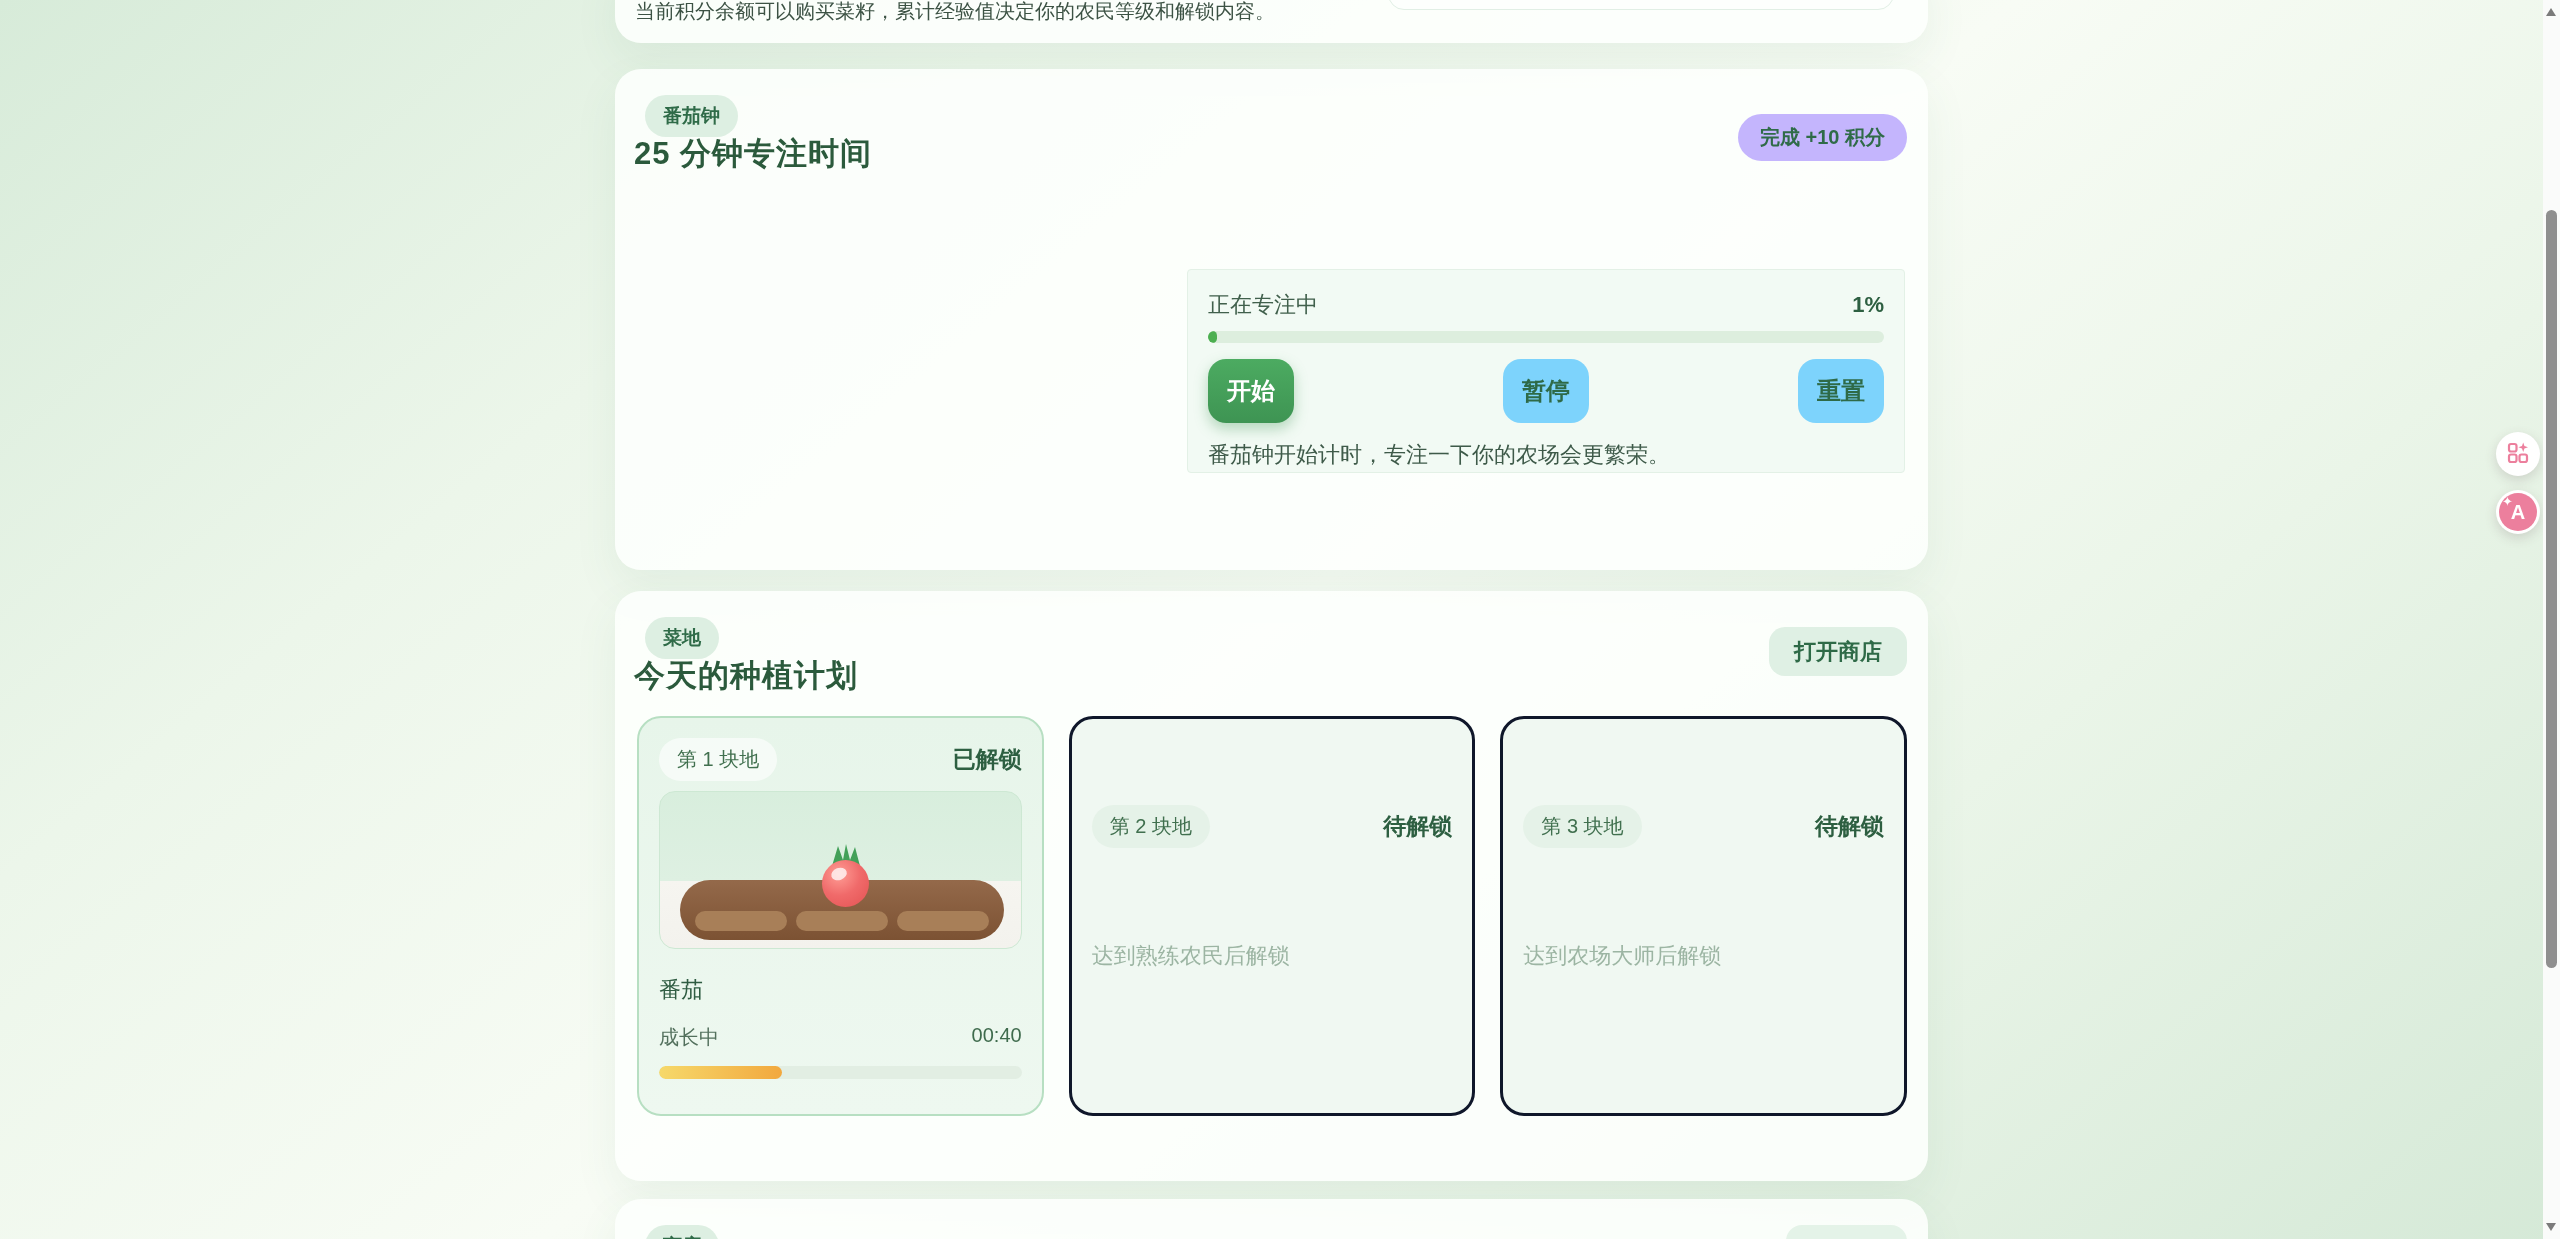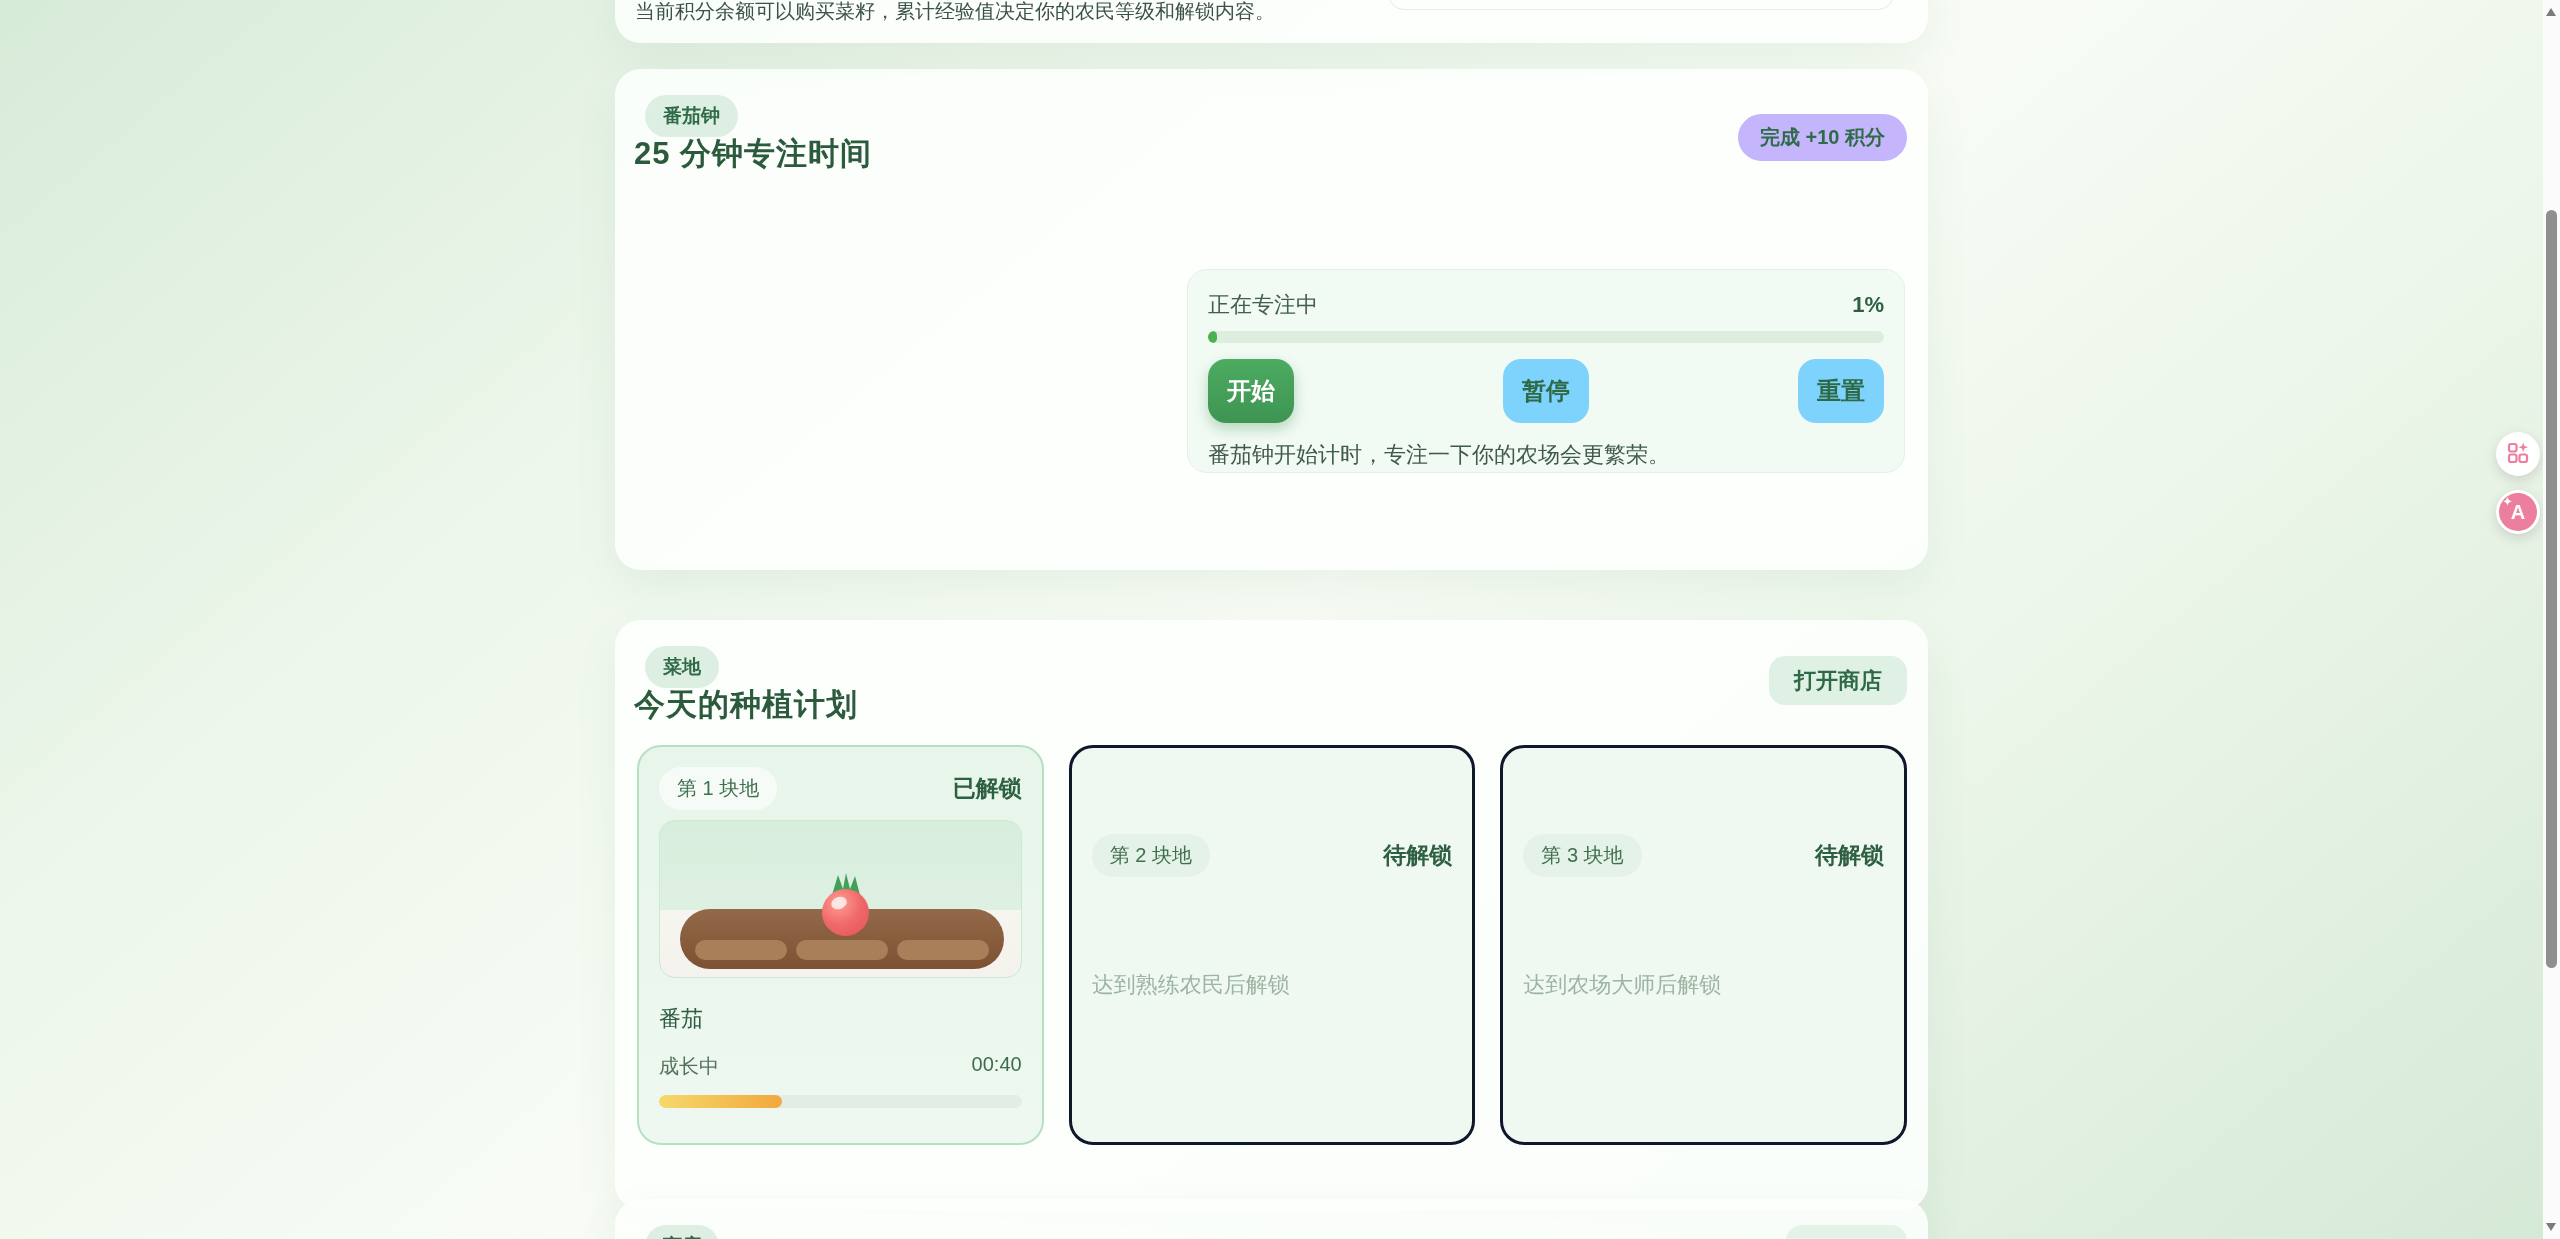--- a/index.html
+++ b/index.html
@@ -42,38 +42,38 @@
   .dial {
     position:absolute; left:45px; top:45px; width:260px; height:260px; border-radius:50%;
     background:#ffffff; box-shadow:0 10px 26px rgba(80,120,90,.14);
     display:flex; flex-direction:column; align-items:center; z-index:2;
   }
   .timer-label { margin-top:58px; font-size:20px; color:#7e9487; letter-spacing:2px; }
   .timer-time { margin-top:26px; font-size:70px; font-weight:bold; color:#2b5a3f; letter-spacing:2px; }
 
   .focus-panel {
     position:absolute; left:572px; top:200px; width:718px; height:204px;
-    background:#f2faf4; border:1px solid #e3f1e6; border-radius:20px; padding:20px;
+    background:#f2faf4; border:1px solid #e3f1e6; border-radius:4px; padding:20px;
   }
   .focus-row { display:flex; justify-content:space-between; align-items:center; font-size:22px; }
   .focus-status { color:#41604c; }
   .focus-percent { color:#2d5f41; font-weight:bold; }
   .focus-bar { margin-top:11px; height:12px; border-radius:999px; background:#ddeede; overflow:hidden; }
   .focus-fill { height:100%; min-width:9px; border-radius:999px; background:#4caf50; }
   .btn-row { margin-top:16px; display:flex; justify-content:space-between; }
   .t-btn {
     width:86px; height:64px; border:none; border-radius:18px; font-size:24px; font-weight:bold;
     font-family:inherit; background:#7dd3fc; color:#2e6a47; cursor:pointer;
   }
   .t-btn.primary { background:linear-gradient(180deg,#4cab61,#3e9453); color:#ffffff;
     box-shadow:0 6px 14px rgba(62,148,83,.35);text-align:center; }
   .focus-hint { margin-top:17px; font-size:22px; color:#3e5a49; }
 
   
-  .card-garden { top:620px; height:590px; }
+  .card-garden { top:591px; height:590px; }
   .shop-open-btn {
     position:absolute; right:21px; top:36px; height:49px; padding:0 25px; line-height:49px;
     background:#dff0e4; color:#2e6a47; font-size:22px; font-weight:bold; border:none;
     border-radius:16px; font-family:inherit; cursor:pointer;
   }
   .plots { position:absolute; left:22px; top:125px; width:1270px; height:400px;
     display:grid; grid-template-columns:1fr 1fr 1fr; gap:25px; }
   .plot { border-radius:24px; padding:20px; position:relative; }
   .plot.unlocked { background:linear-gradient(180deg,#e7f5ea,#eef8f0); border:2px solid #b7dfc2; }
   .plot.locked { background:#f0f8f2; border:3px solid #0f172a; }

